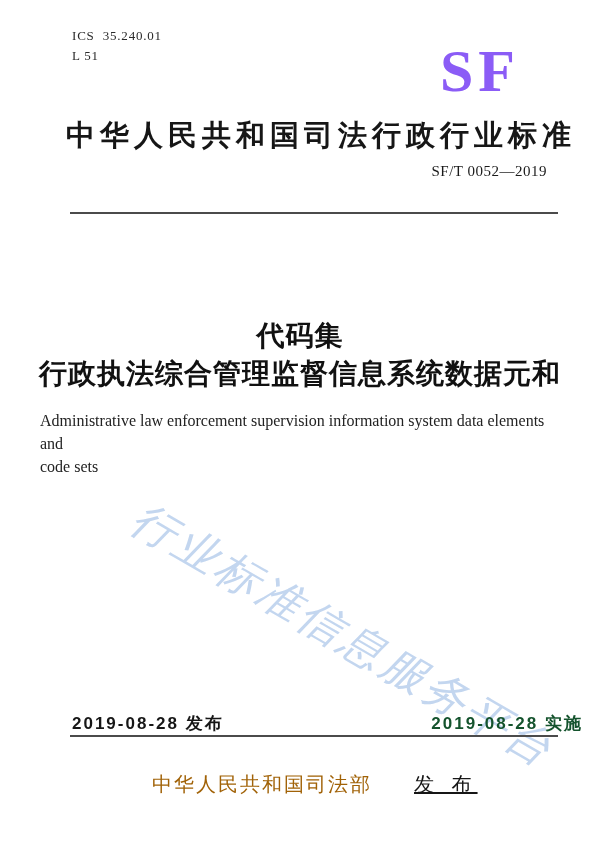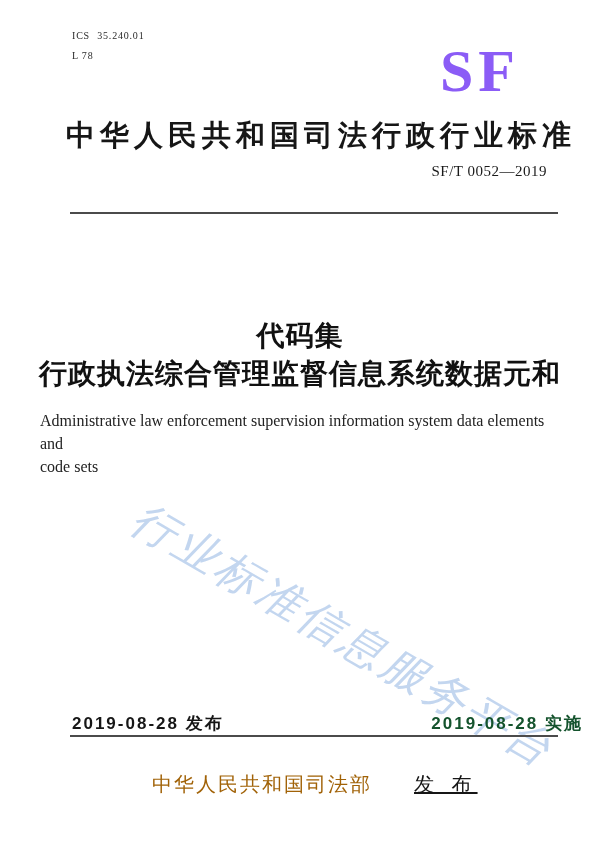--- a/index.html
+++ b/index.html
@@ -13,21 +13,21 @@
     font-family: "Liberation Sans", sans-serif;
     overflow: hidden;
   }
 
   
   .ics-block {
     position: absolute;
     left: 72px;
     top: 26px;
     font-family: "Liberation Serif", serif;
-    font-size: 10px;
+    font-size: 13px;
     line-height: 20px;
     letter-spacing: 0.8px;
     color: #2a2a2a;
   }
   .ics-block .ics-line { word-spacing: 4px; }
 
   
   .sf-logo {
     position: absolute;
     left: 420px;
@@ -162,21 +162,21 @@
     text-decoration: underline;
   }
 </style>
 </head>
 <body>
 
 <div class="page">
 
   <div class="ics-block">
     <div class="ics-line">ICS 35.240.01</div>
-    <div>L 78</div>
+    <div>L 51</div>
   </div>
 
   <div class="sf-logo">SF</div>
 
   <div class="standard-type">中华人民共和国司法行政行业标准</div>
 
   <div class="standard-number">SF/T 0052—2019</div>
 
   <div class="rule header-rule"></div>
 

